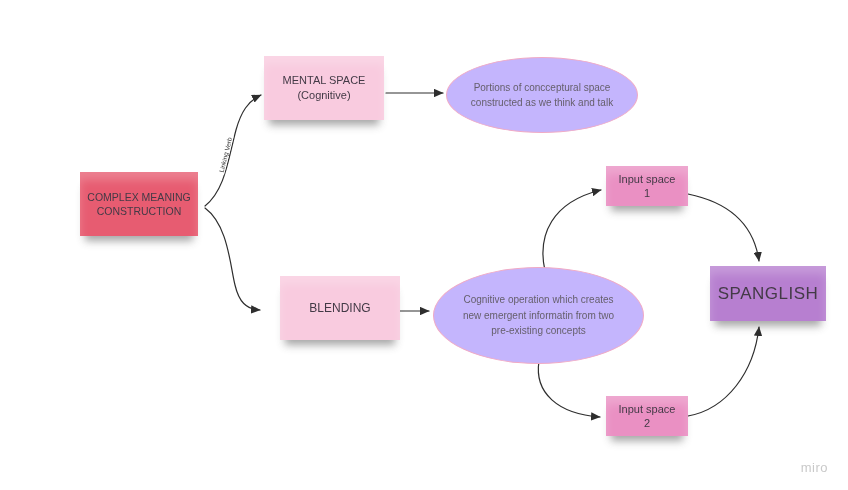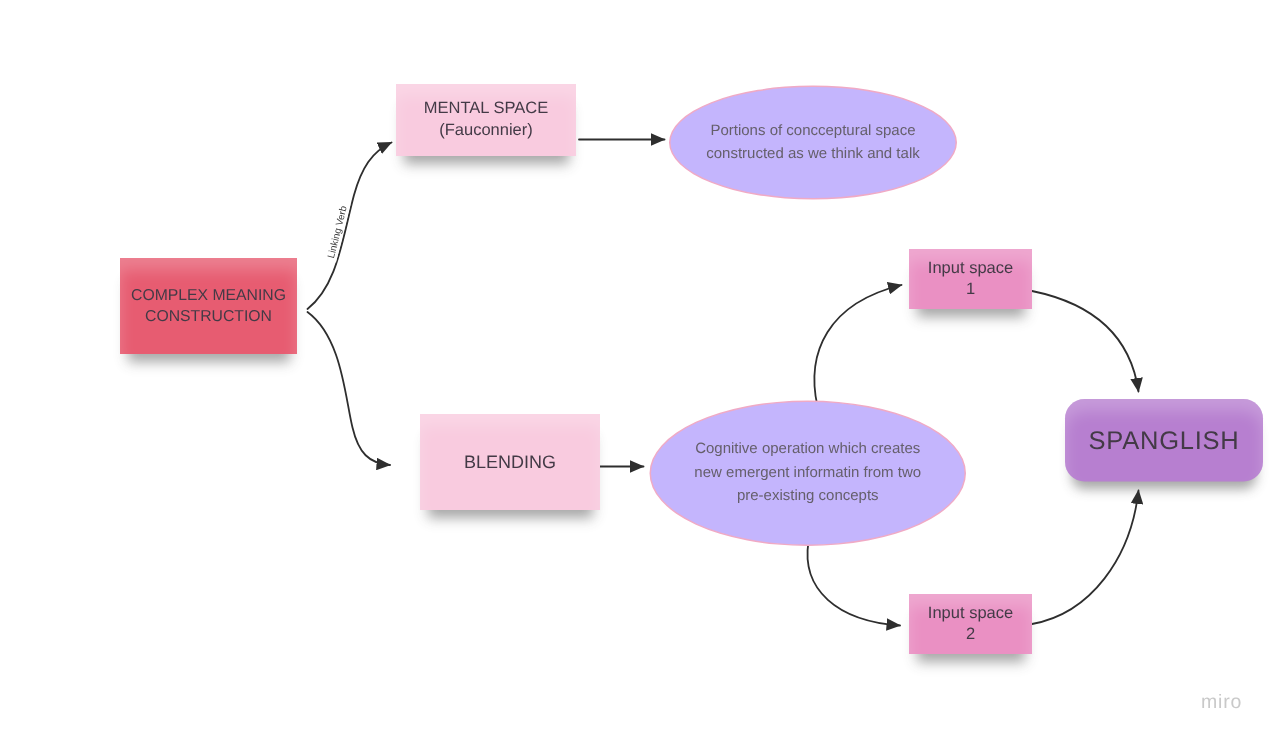--- a/index.html
+++ b/index.html
@@ -11,25 +11,25 @@
   .board{position:absolute;inset:0;}
   svg.connector-layer{position:absolute;left:0;top:0;width:848px;height:490px;pointer-events:none;}
 
   .sticky{
     position:absolute;display:flex;align-items:center;justify-content:center;
     text-align:center;color:#433a46;
     box-shadow: inset 0 8px 10px rgba(255,255,255,0.22), 0 10px 8px -5px rgba(60,60,60,0.45);
   }
   .sticky .txt{width:100%;}
   .sticky-red{left:80px;top:172px;width:118px;height:64px;background:#e75c71;font-size:10.5px;font-weight:500;line-height:1.35;text-align:center;}
-  .sticky-mental{left:264px;top:56px;width:120px;height:48px;background:#f9cbdf;font-size:11px;line-height:1.35;}
+  .sticky-mental{left:264px;top:56px;width:120px;height:64px;background:#f9cbdf;font-size:11px;line-height:1.35;}
   .sticky-blending{left:264px;top:276px;width:120px;height:64px;background:#f9cbdf;font-size:12px;margin-left:16px;}
   .sticky-input1{left:606px;top:166px;width:82px;height:40px;background:#ea90c3;font-size:11px;line-height:1.3;}
   .sticky-input2{left:606px;top:396px;width:82px;height:40px;background:#ea90c3;font-size:11px;line-height:1.3;}
-  .sticky-spanglish{left:710px;top:266px;width:132px;height:55px;background:#b77fd0;font-size:17px;font-weight:500;letter-spacing:0.5px;border-radius:13px;}
+  .sticky-spanglish{left:710px;top:266px;width:116px;height:55px;background:#b77fd0;font-size:17px;font-weight:500;letter-spacing:0.5px;}
 
   .ellipse{
     position:absolute;border:1px solid #f0aac5;border-radius:50%;
     display:flex;align-items:center;justify-content:center;text-align:center;
     color:#655f6b;font-size:10px;line-height:1.55;background:#c4b5fd;
   }
   .ellipse-1{left:446px;top:57px;width:190px;height:74px;}
   .ellipse-1 .txt{width:160px;}
   .ellipse-2{left:433px;top:267px;width:209px;height:95px;}
   .ellipse-2 .txt{width:160px;}
@@ -71,21 +71,21 @@
   <div class="sticky sticky-red">
     <div class="txt">
       <span>COMPLEX MEANING</span><br>
       <span>CONSTRUCTION</span>
     </div>
   </div>
 
   <div class="sticky sticky-mental">
     <div class="txt">
       <span>MENTAL SPACE</span><br>
-      <span>(Fauconnier)</span>
+      <span>(Cognitive)</span>
     </div>
   </div>
 
   <div class="ellipse ellipse-1">
     <div class="txt">Portions of concceptural space constructed as we think and talk</div>
   </div>
 
   <div class="sticky sticky-blending">
     <div class="txt">BLENDING</div>
   </div>

